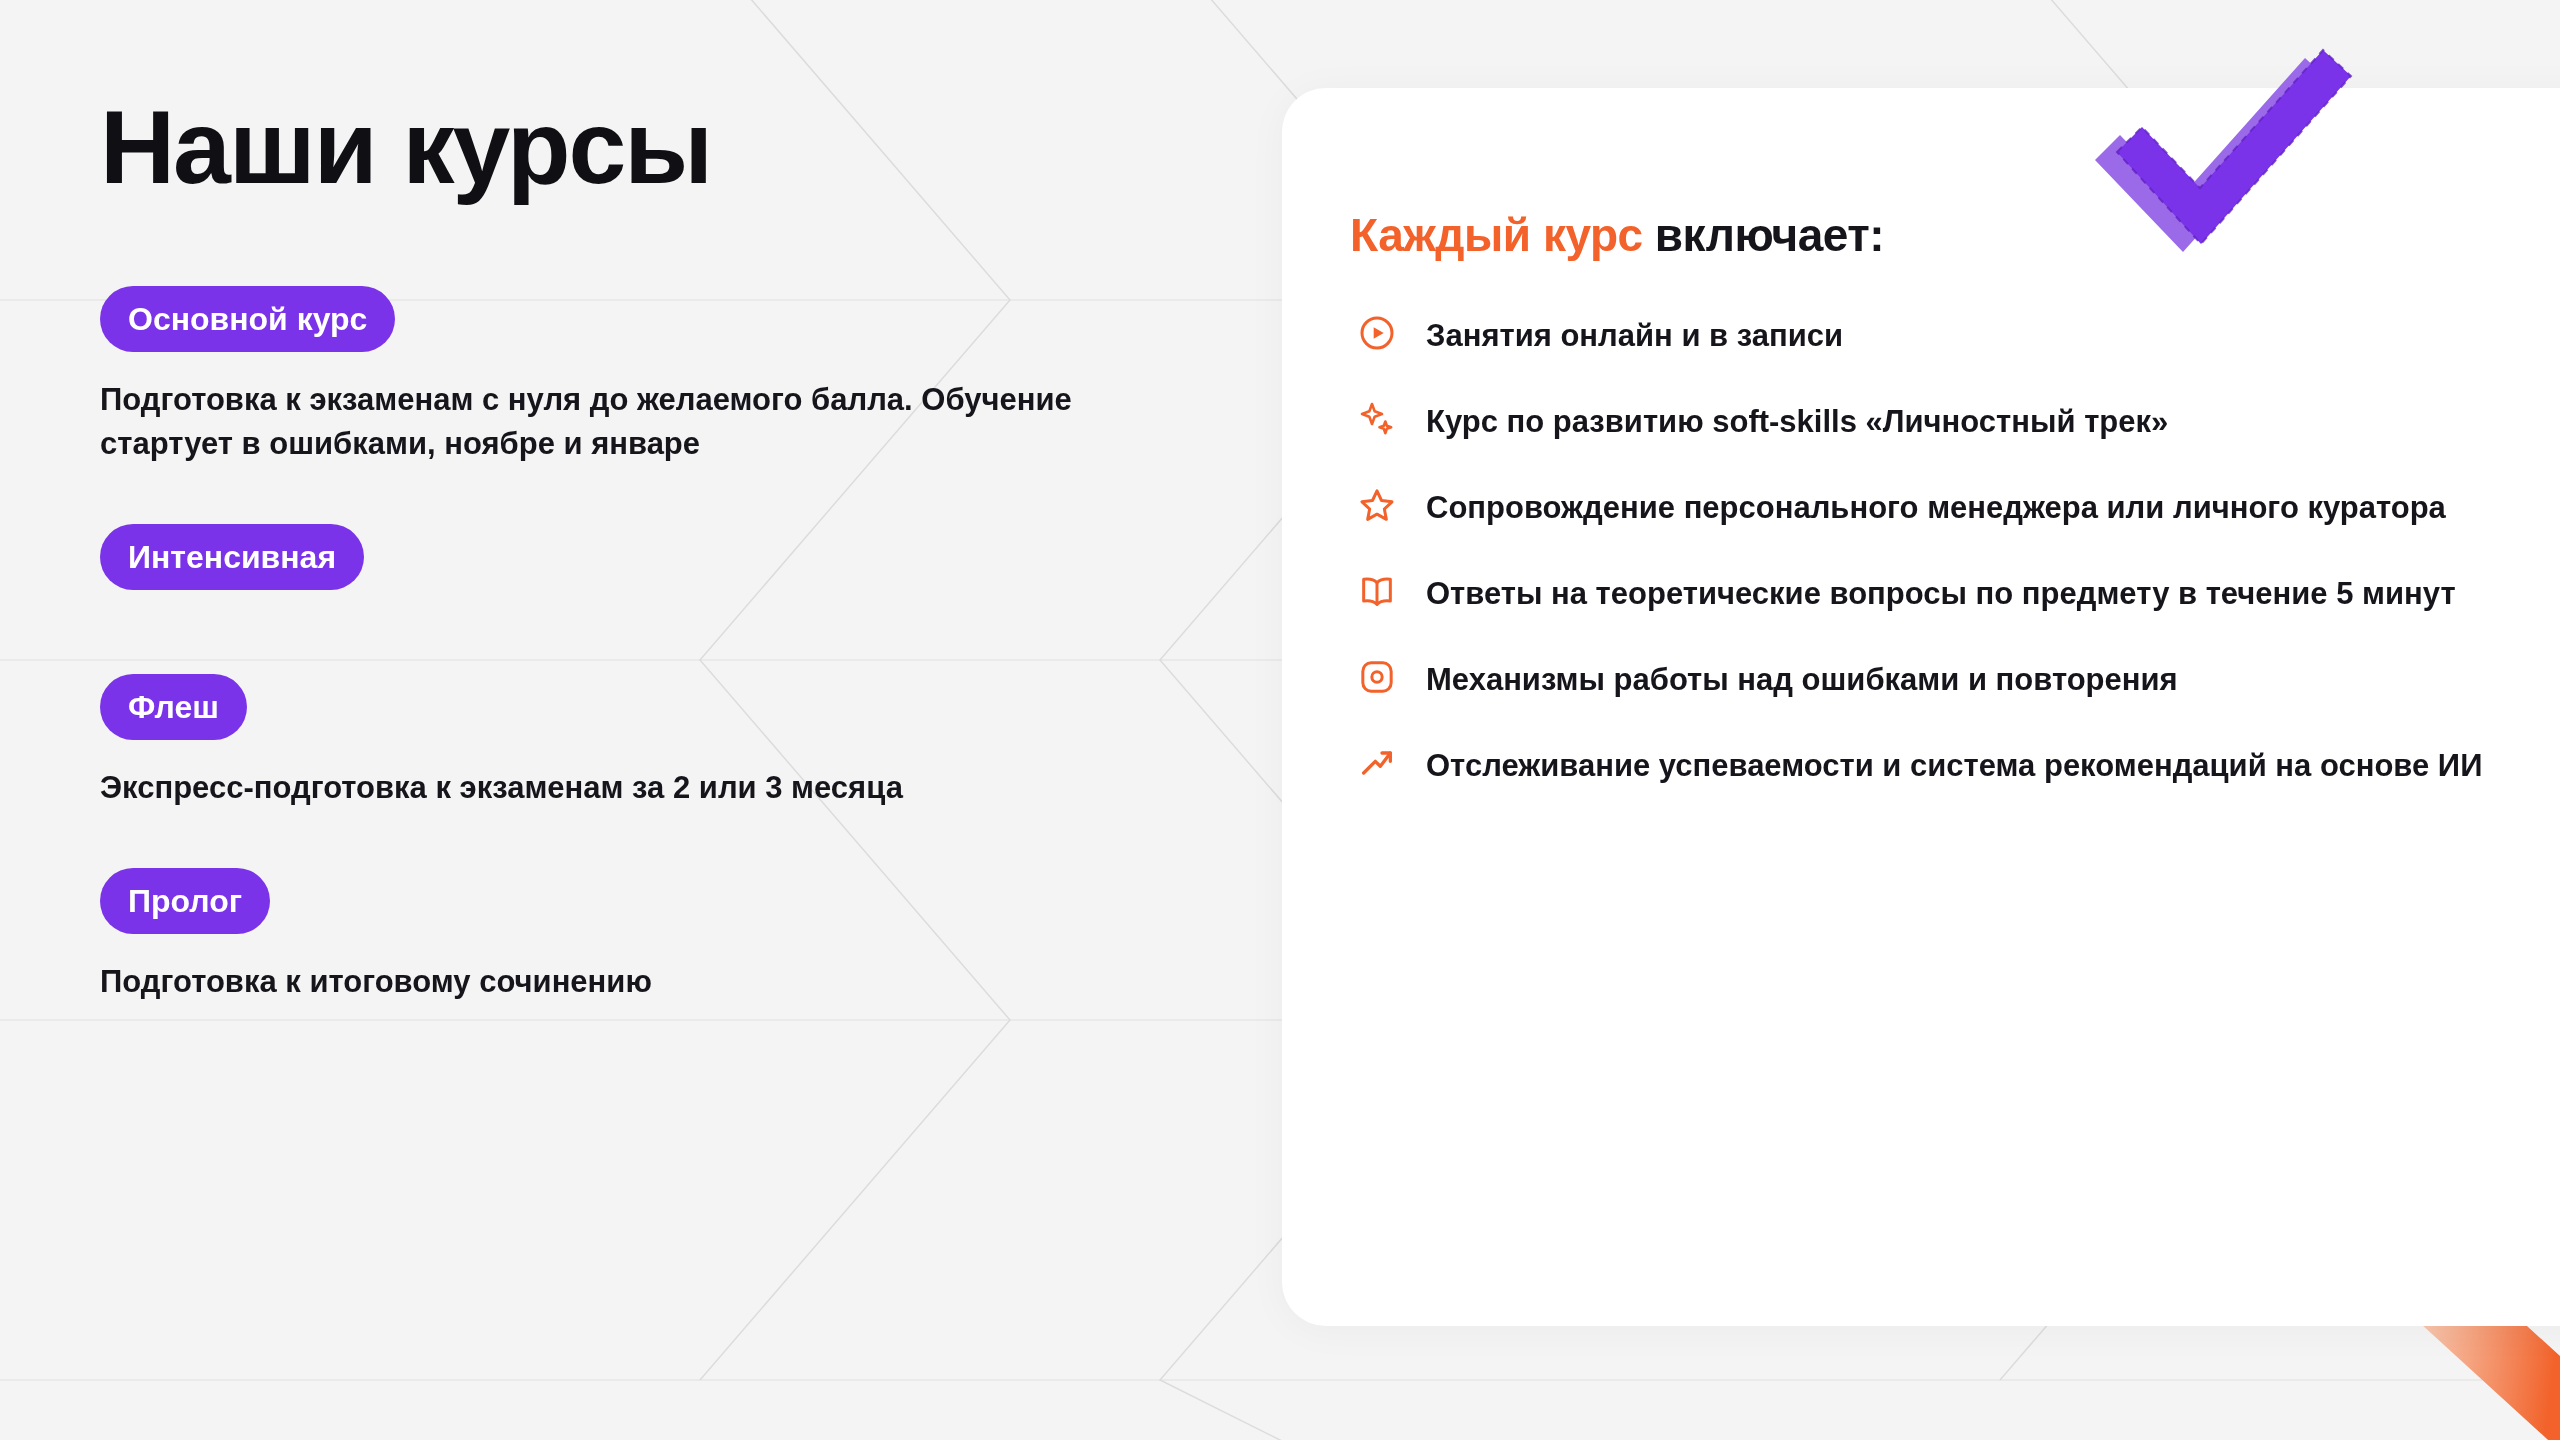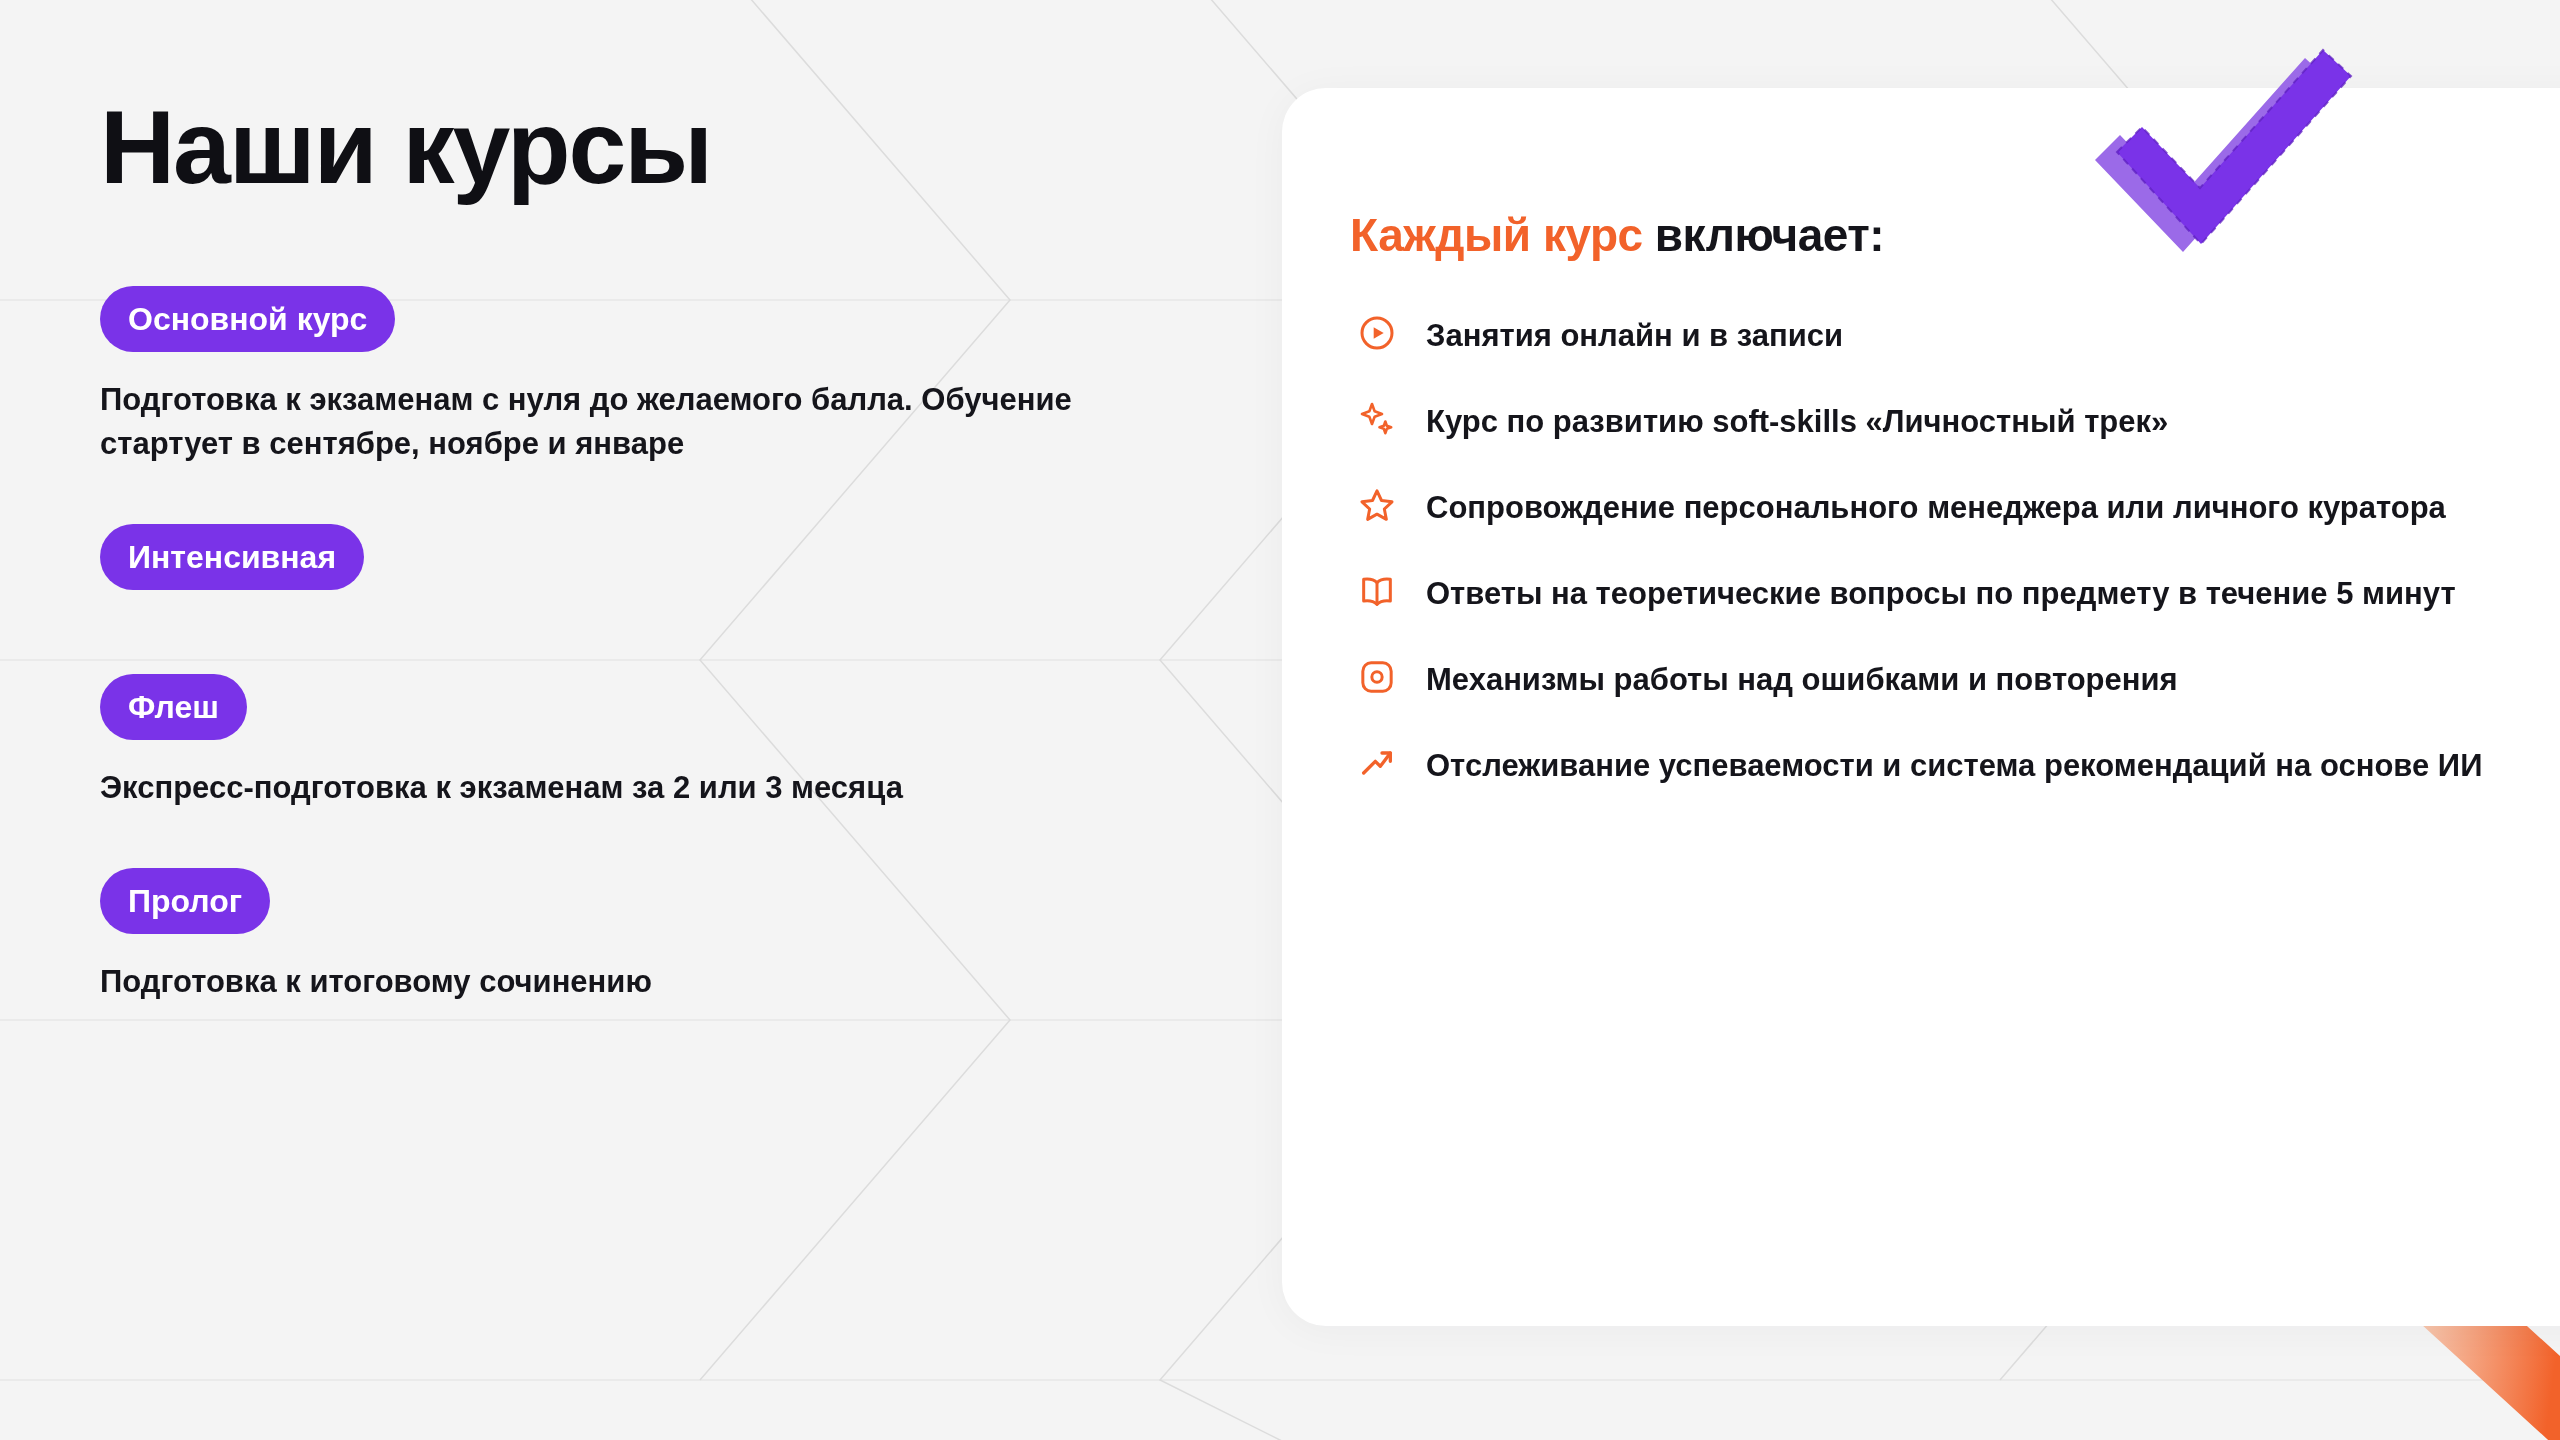--- a/index.html
+++ b/index.html
@@ -177,21 +177,21 @@
     </linearGradient>
   </defs>
   <path d="M700 10 L470 270 L700 520 L470 800 L700 1010" fill="none" stroke="url(#ribGrad)" stroke-width="70" stroke-linecap="round" stroke-linejoin="round"></path>
 </svg>
 
 <div class="left-col">
   <h1 class="page-title">Наши курсы</h1>
 
   <div class="course-block">
     <div class="badge">Основной курс</div>
-    <p class="course-desc">Подготовка к экзаменам с нуля до желаемого балла. Обучение стартует в сентябре, ноябре и январе</p>
+    <p class="course-desc">Подготовка к экзаменам с нуля до желаемого балла. Обучение стартует в ошибками, ноябре и январе</p>
   </div>
 
   <div class="course-block">
     <div class="badge">Интенсивная</div>
   </div>
 
   <div class="course-block">
     <div class="badge">Флеш</div>
     <p class="course-desc">Экспресс-подготовка к экзаменам за 2 или 3 месяца</p>
   </div>

